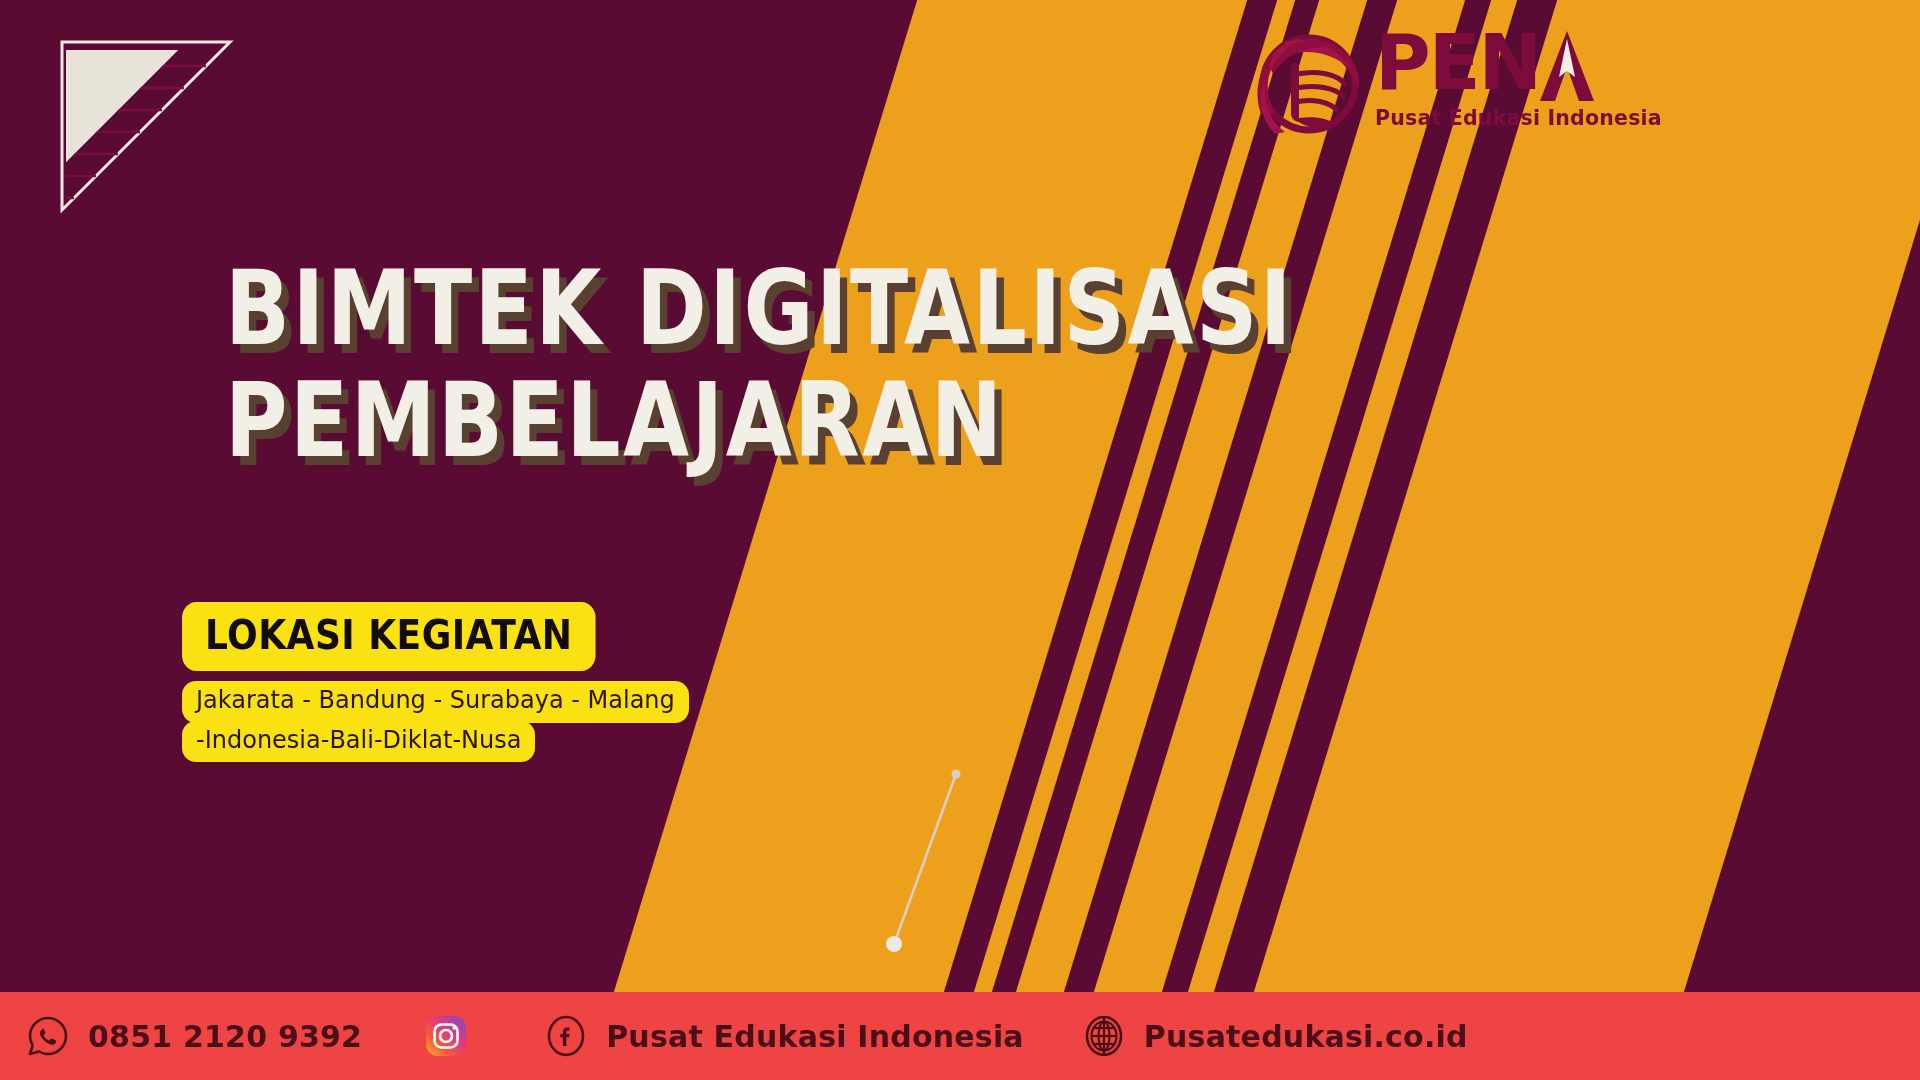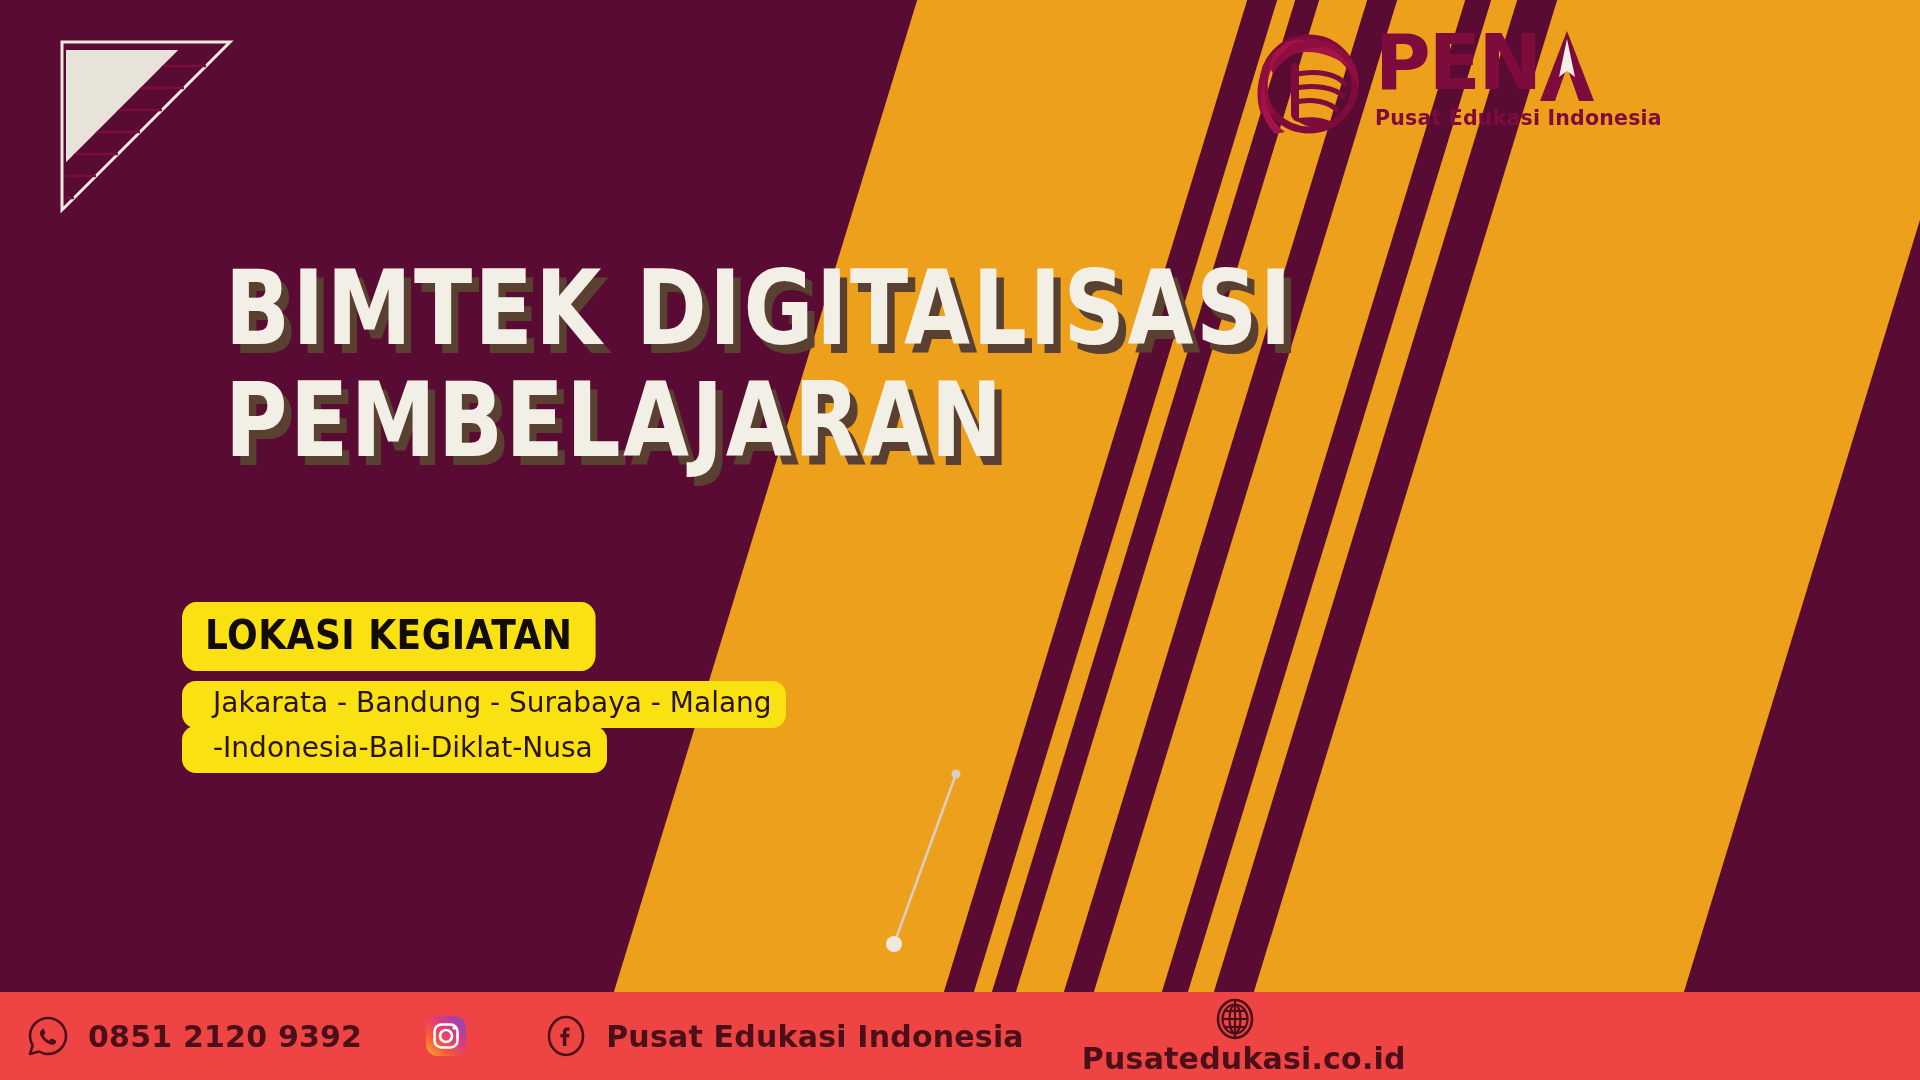--- a/index.html
+++ b/index.html
@@ -141,23 +141,23 @@
     white-space: nowrap;
   }
 
   .body-lines { margin-top: 10px; }
   .body-line {
     display: block;
     background: #fae112;
     border-radius: 14px;
     color: #2a1408;
     font-family: "DejaVu Sans", sans-serif;
-    font-size: 28px;
+    font-size: 24px;
     line-height: 1.32;
-    padding: 4px 14px 6px 31px;
+    padding: 4px 14px 6px 14px;
     white-space: nowrap;
     width: max-content;
     max-width: 100%;
     margin-bottom: -2px;
   }
   .body-line.justify {
     display: flex;
     justify-content: space-between;
   }
   .body-line.justify > span { display: inline-block; }
@@ -195,21 +195,21 @@
   .foot-item .fi-icon {
     width: 44px;
     height: 44px;
     margin-right: 18px;
     flex: 0 0 auto;
     display: block;
   }
   .fi-wa   { margin-left: 26px; }
   .fi-ig   { margin-left: 62px; }
   .fi-fb   { margin-left: 58px; }
-  .fi-web  { margin-left: 58px; flex-direction: column; }
+  .fi-web  { margin-left: 58px; }
 </style>
 </head>
 <body>
 
 <div id="banner">
 
   <div class="bg-base"></div>
   <div class="stripe stripe-gold s1"></div>
   <div class="stripe stripe-gold s2"></div>
   <div class="stripe stripe-gold s3"></div>

